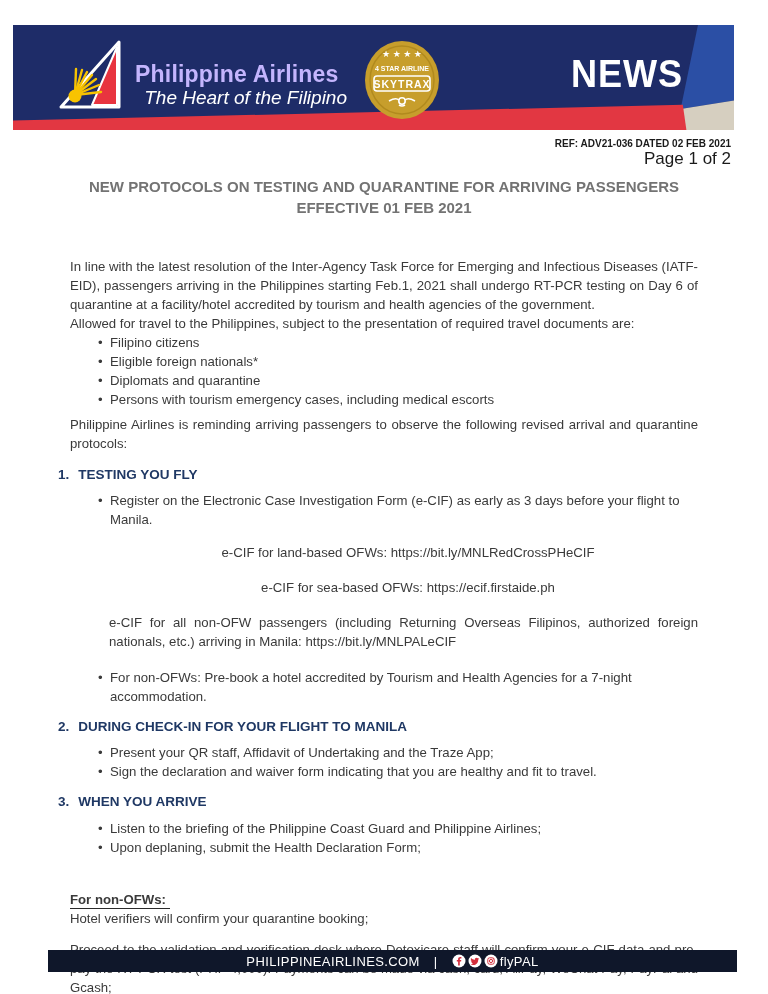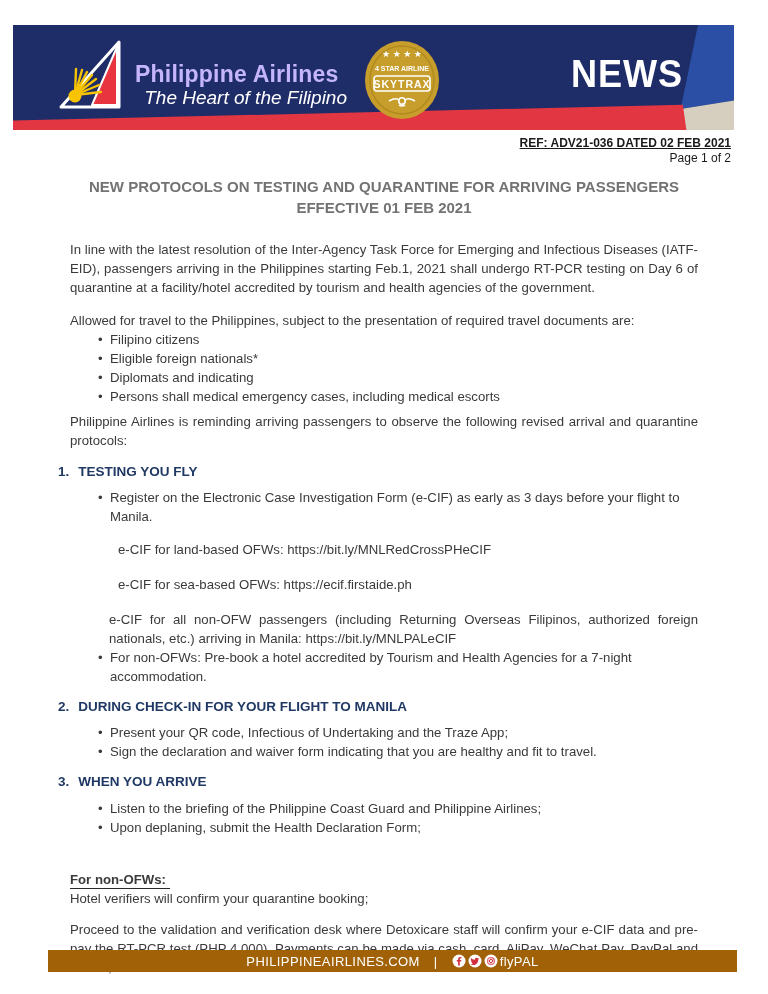--- a/index.html
+++ b/index.html
@@ -42,59 +42,59 @@
   }
   .badge { position:absolute; left:350px; top:15px; }
   .news-label {
     position:absolute; left:558px; top:28px;
     color:#fff; font-size:38px; font-weight:bold; letter-spacing:1px;
     transform:scaleX(.95); transform-origin:left;
   }
 
   
   .ref-block { position:absolute; top:136px; right:37px; text-align:right; color:#1a1a1a; }
-  .ref-line  { font-size:12px; font-weight:bold; line-height:15px;text-decoration:underline; }
-  .page-line { font-size:12px; line-height:15px; }
+  .ref-line  { font-size:10px; font-weight:bold; line-height:15px; }
+  .page-line { font-size:17px; line-height:15px; }
 
   
   .doc { position:absolute; top:170px; left:70px; width:628px; font-size:13.2px; line-height:19px; }
   .doc-title { margin-top:6px; text-align:center; color:#737373; font-weight:bold; font-size:15px; line-height:21px; }
   .para  { text-align:justify; }
-  .p1    { margin-top:22px; }
-  .lead  { margin-top:14px; }
+  .p1    { margin-top:39px; }
+  .lead  { }
   ul.plain { list-style:none; }
   ul.plain li { position:relative; padding-left:40px; }
   ul.plain li::before { content:"\2022"; position:absolute; left:28px; top:0; }
   .p2 { margin-top:6px; }
   .sec-head {
     margin-top:12px; margin-left:-12px; display:flex; gap:9px;
     color:#1f3864; font-weight:bold; font-size:13.5px;
   }
   .bullet-line { position:relative; padding-left:40px; }
   .bullet-line::before { content:"\2022"; position:absolute; left:28px; top:0; }
   .mt7  { margin-top:7px; }
   .mt8  { margin-top:8px; }
   .mt10 { margin-top:10px; }
   .mt11 { margin-top:11px; }
   .mt12 { margin-top:12px; }
   .mt14 { margin-top:14px; }
   .mt16 { margin-top:16px; }
-  .mt17 { }
-  .sub-line { margin-left:48px; }
+  .mt17 { margin-top:17px; }
+  .sub-line { margin-left:48px;text-align:center; }
   .sub-para { margin-left:39px; text-align:justify; }
   .nonofw-label span {
     font-weight:bold; border-bottom:1.5px solid #2a2a2a; padding-right:4px; display:inline-block;
     line-height:17px;
     margin-top:24px;
   }
 
   
   .footer-bar {
     position:absolute; left:48px; top:950px; width:689px; height:22px;
-    background:#a16207; color:#fff;
+    background:#0f172a; color:#fff;
     display:flex; align-items:center; justify-content:center;
     font-size:13px; letter-spacing:.4px;
   }
   .footer-bar .sep { margin:0 14px; font-weight:normal; }
   .social { display:inline-flex; align-items:center; gap:2px; margin-right:2px; }
   .social svg { display:block; }
 </style>
 </head>
 <body>
 
@@ -150,42 +150,42 @@
     <div>NEW PROTOCOLS ON TESTING AND QUARANTINE FOR ARRIVING PASSENGERS</div>
     <div>EFFECTIVE 01 FEB 2021</div>
   </div>
 
   <p class="para p1">In line with the latest resolution of the Inter-Agency Task Force for Emerging and Infectious Diseases (IATF-EID), passengers arriving in the Philippines starting Feb.1, 2021 shall undergo RT-PCR testing on Day 6 of quarantine at a facility/hotel accredited by tourism and health agencies of the government.</p>
 
   <p class="lead">Allowed for travel to the Philippines, subject to the presentation of required travel documents are:</p>
   <ul class="plain">
     <li><span>Filipino citizens</span></li>
     <li><span>Eligible foreign nationals*</span></li>
-    <li><span>Diplomats and indicating</span></li>
-    <li><span>Persons shall medical emergency cases, including medical escorts</span></li>
+    <li><span>Diplomats and quarantine</span></li>
+    <li><span>Persons with tourism emergency cases, including medical escorts</span></li>
   </ul>
 
   <p class="para p2">Philippine Airlines is reminding arriving passengers to observe the following revised arrival and quarantine protocols:</p>
 
   <div class="sec-head">
     <span>1.</span>
     <span>TESTING YOU FLY</span>
   </div>
   <div class="bullet-line mt7"><span>Register on the Electronic Case Investigation Form (e-CIF) as early as 3 days before your flight to Manila.</span></div>
   <div class="sub-line mt14">e-CIF for land-based OFWs: https://bit.ly/MNLRedCrossPHeCIF</div>
   <div class="sub-line mt16">e-CIF for sea-based OFWs: https://ecif.firstaide.ph</div>
   <div class="sub-para mt16">e-CIF for all non-OFW passengers (including Returning Overseas Filipinos, authorized foreign nationals, etc.) arriving in Manila: https://bit.ly/MNLPALeCIF</div>
   <div class="bullet-line mt17"><span>For non-OFWs: Pre-book a hotel accredited by Tourism and Health Agencies for a 7-night accommodation.</span></div>
 
   <div class="sec-head mt11">
     <span>2.</span>
     <span>DURING CHECK-IN FOR YOUR FLIGHT TO MANILA</span>
   </div>
   <ul class="plain mt7">
-    <li><span>Present your QR code, Infectious of Undertaking and the Traze App;</span></li>
+    <li><span>Present your QR staff, Affidavit of Undertaking and the Traze App;</span></li>
     <li><span>Sign the declaration and waiver form indicating that you are healthy and fit to travel.</span></li>
   </ul>
 
   <div class="sec-head mt11">
     <span>3.</span>
     <span>WHEN YOU ARRIVE</span>
   </div>
   <ul class="plain mt8">
     <li><span>Listen to the briefing of the Philippine Coast Guard and Philippine Airlines;</span></li>
     <li><span>Upon deplaning, submit the Health Declaration Form;</span></li>

